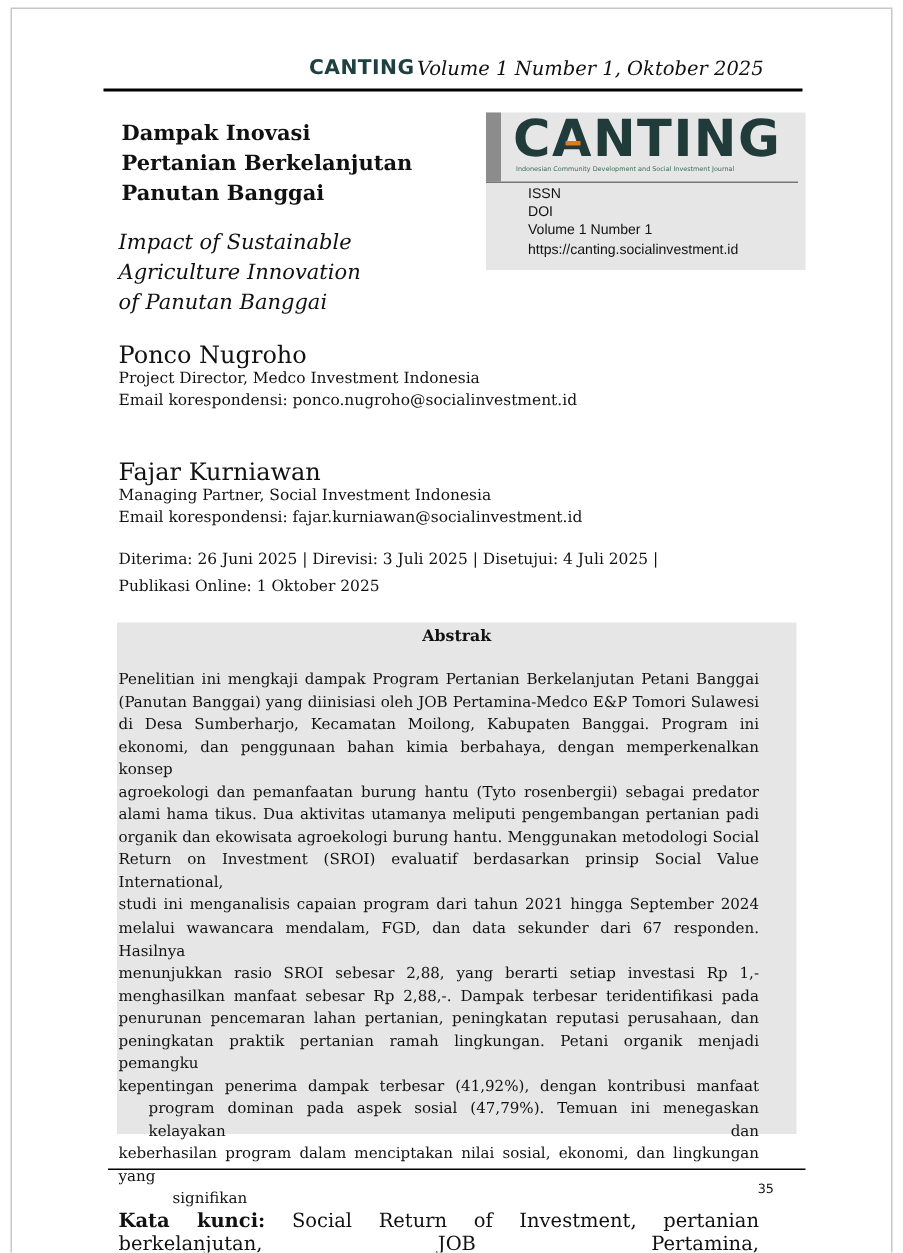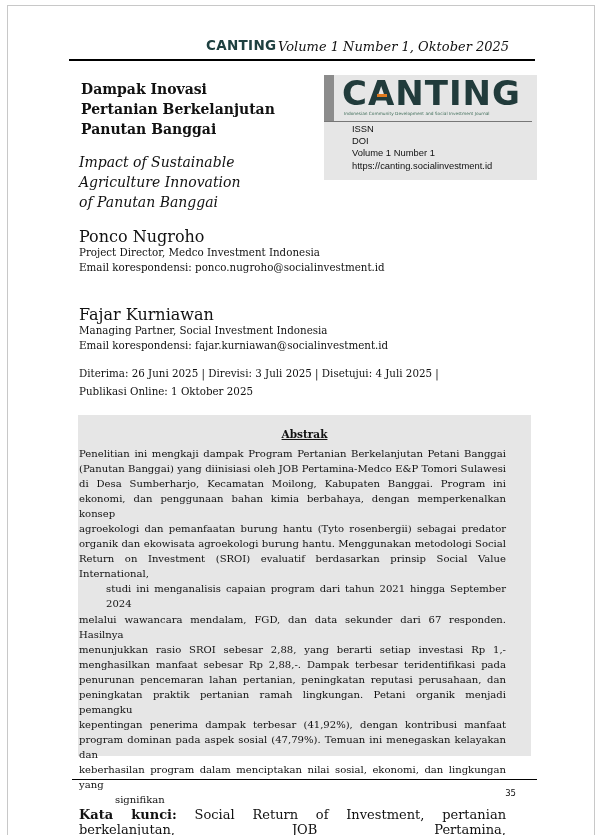--- a/index.html
+++ b/index.html
@@ -24,21 +24,21 @@
   .journal-meta { position:absolute; left:28px; top:48px; font-family:"Liberation Sans", sans-serif; font-size:9.4px; line-height:12.2px; color:#111; }
   .journal-meta div { white-space:nowrap; }
 
   .author { position:absolute; left:79px; width:360px; }
   .author-name { font-weight:normal; font-size:16px; line-height:17px; margin:0; }
   .author-line { font-size:10.3px; line-height:15px; margin:0; white-space:nowrap; }
 
   .dates { position:absolute; left:79px; top:364px; font-size:10.3px; line-height:18px; white-space:nowrap; }
 
   .abstract { position:absolute; left:78px; top:415px; width:453px; height:341px; background:#e6e6e6; }
-  .abstract-title { text-align:center; font-weight:bold; font-size:10.5px; line-height:14px; margin-top:12px;text-decoration:underline; }
+  .abstract-title { text-align:center; font-weight:bold; font-size:10.5px; line-height:14px; margin-top:2px; }
   .abstract-body { position:absolute; left:1px; top:31px; width:427px; font-size:10.05px; line-height:15.05px; text-align:justify; }
   .keywords { font-size:13px; line-height:15.05px; text-align:justify; }
   .keywords b { font-weight:bold; }
 
   .foot-line { position:absolute; left:72px; top:779px; width:465px; height:1px; background:#000; }
   .page-num { position:absolute; left:0; width:516px; top:788px; text-align:right; font-family:"DejaVu Sans", sans-serif; font-size:8.5px; color:#111; }
 </style>
 </head>
 <body>
 
@@ -95,30 +95,31 @@
 
 <div class="abstract">
   <div class="abstract-title">Abstrak</div>
   <div class="abstract-body">
     <div id="abs-lines">
         <div style="white-space: normal; text-align: justify; text-align-last: justify;">Penelitian ini mengkaji dampak Program Pertanian Berkelanjutan Petani Banggai</div>
         <div style="white-space: normal; text-align: justify; text-align-last: justify;">(Panutan Banggai) yang diinisiasi oleh JOB Pertamina-Medco E&amp;P Tomori Sulawesi</div>
         <div style="white-space: normal; text-align: justify; text-align-last: justify;">di Desa Sumberharjo, Kecamatan Moilong, Kabupaten Banggai. Program ini</div>
         <div style="white-space: normal; text-align: justify; text-align-last: justify;">ekonomi, dan penggunaan bahan kimia berbahaya, dengan memperkenalkan konsep</div>
         <div style="white-space: normal; text-align: justify; text-align-last: justify;">agroekologi dan pemanfaatan burung hantu (Tyto rosenbergii) sebagai predator</div>
+        <div style="white-space: normal; text-align: justify; text-align-last: justify;">alami hama tikus. Dua aktivitas utamanya meliputi pengembangan pertanian padi</div>
         <div style="white-space: normal; text-align: justify; text-align-last: justify;">organik dan ekowisata agroekologi burung hantu. Menggunakan metodologi Social</div>
         <div style="white-space: normal; text-align: justify; text-align-last: justify;">Return on Investment (SROI) evaluatif berdasarkan prinsip Social Value International,</div>
-        <div style="white-space: normal; text-align: justify; text-align-last: justify; padding-left: 27px;">studi ini menganalisis capaian program dari tahun 2021 hingga September 2024</div>
+        <div style="white-space: normal; text-align: justify; text-align-last: justify;">studi ini menganalisis capaian program dari tahun 2021 hingga September 2024</div>
         <div style="white-space: normal; text-align: justify; text-align-last: justify;">melalui wawancara mendalam, FGD, dan data sekunder dari 67 responden. Hasilnya</div>
         <div style="white-space: normal; text-align: justify; text-align-last: justify;">menunjukkan rasio SROI sebesar 2,88, yang berarti setiap investasi Rp 1,-</div>
         <div style="white-space: normal; text-align: justify; text-align-last: justify;">menghasilkan manfaat sebesar Rp 2,88,-. Dampak terbesar teridentifikasi pada</div>
         <div style="white-space: normal; text-align: justify; text-align-last: justify;">penurunan pencemaran lahan pertanian, peningkatan reputasi perusahaan, dan</div>
         <div style="white-space: normal; text-align: justify; text-align-last: justify;">peningkatan praktik pertanian ramah lingkungan. Petani organik menjadi pemangku</div>
         <div style="white-space: normal; text-align: justify; text-align-last: justify;">kepentingan penerima dampak terbesar (41,92%), dengan kontribusi manfaat</div>
-        <div style="white-space: normal; text-align: justify; text-align-last: justify;">program dominan pada aspek sosial (47,79%). Temuan ini menegaskan kelayakan dan</div>
+        <div style="white-space: normal; text-align: justify; text-align-last: justify; padding-left: 20px;">program dominan pada aspek sosial (47,79%). Temuan ini menegaskan kelayakan dan</div>
         <div style="white-space: normal; text-align: justify; text-align-last: justify;">keberhasilan program dalam menciptakan nilai sosial, ekonomi, dan lingkungan yang</div>
         <div style="white-space: nowrap; padding-left: 36px;">signifikan</div>
       </div>
     <div class="keywords">
       <div style="text-align:justify; text-align-last:justify;"><b>Kata kunci:</b><span> Social Return of Investment, pertanian berkelanjutan, JOB Pertamina,</span></div>
       <div>Medco E&amp;P Tomori, Banggai</div>
     </div>
   </div>
 </div>
 

